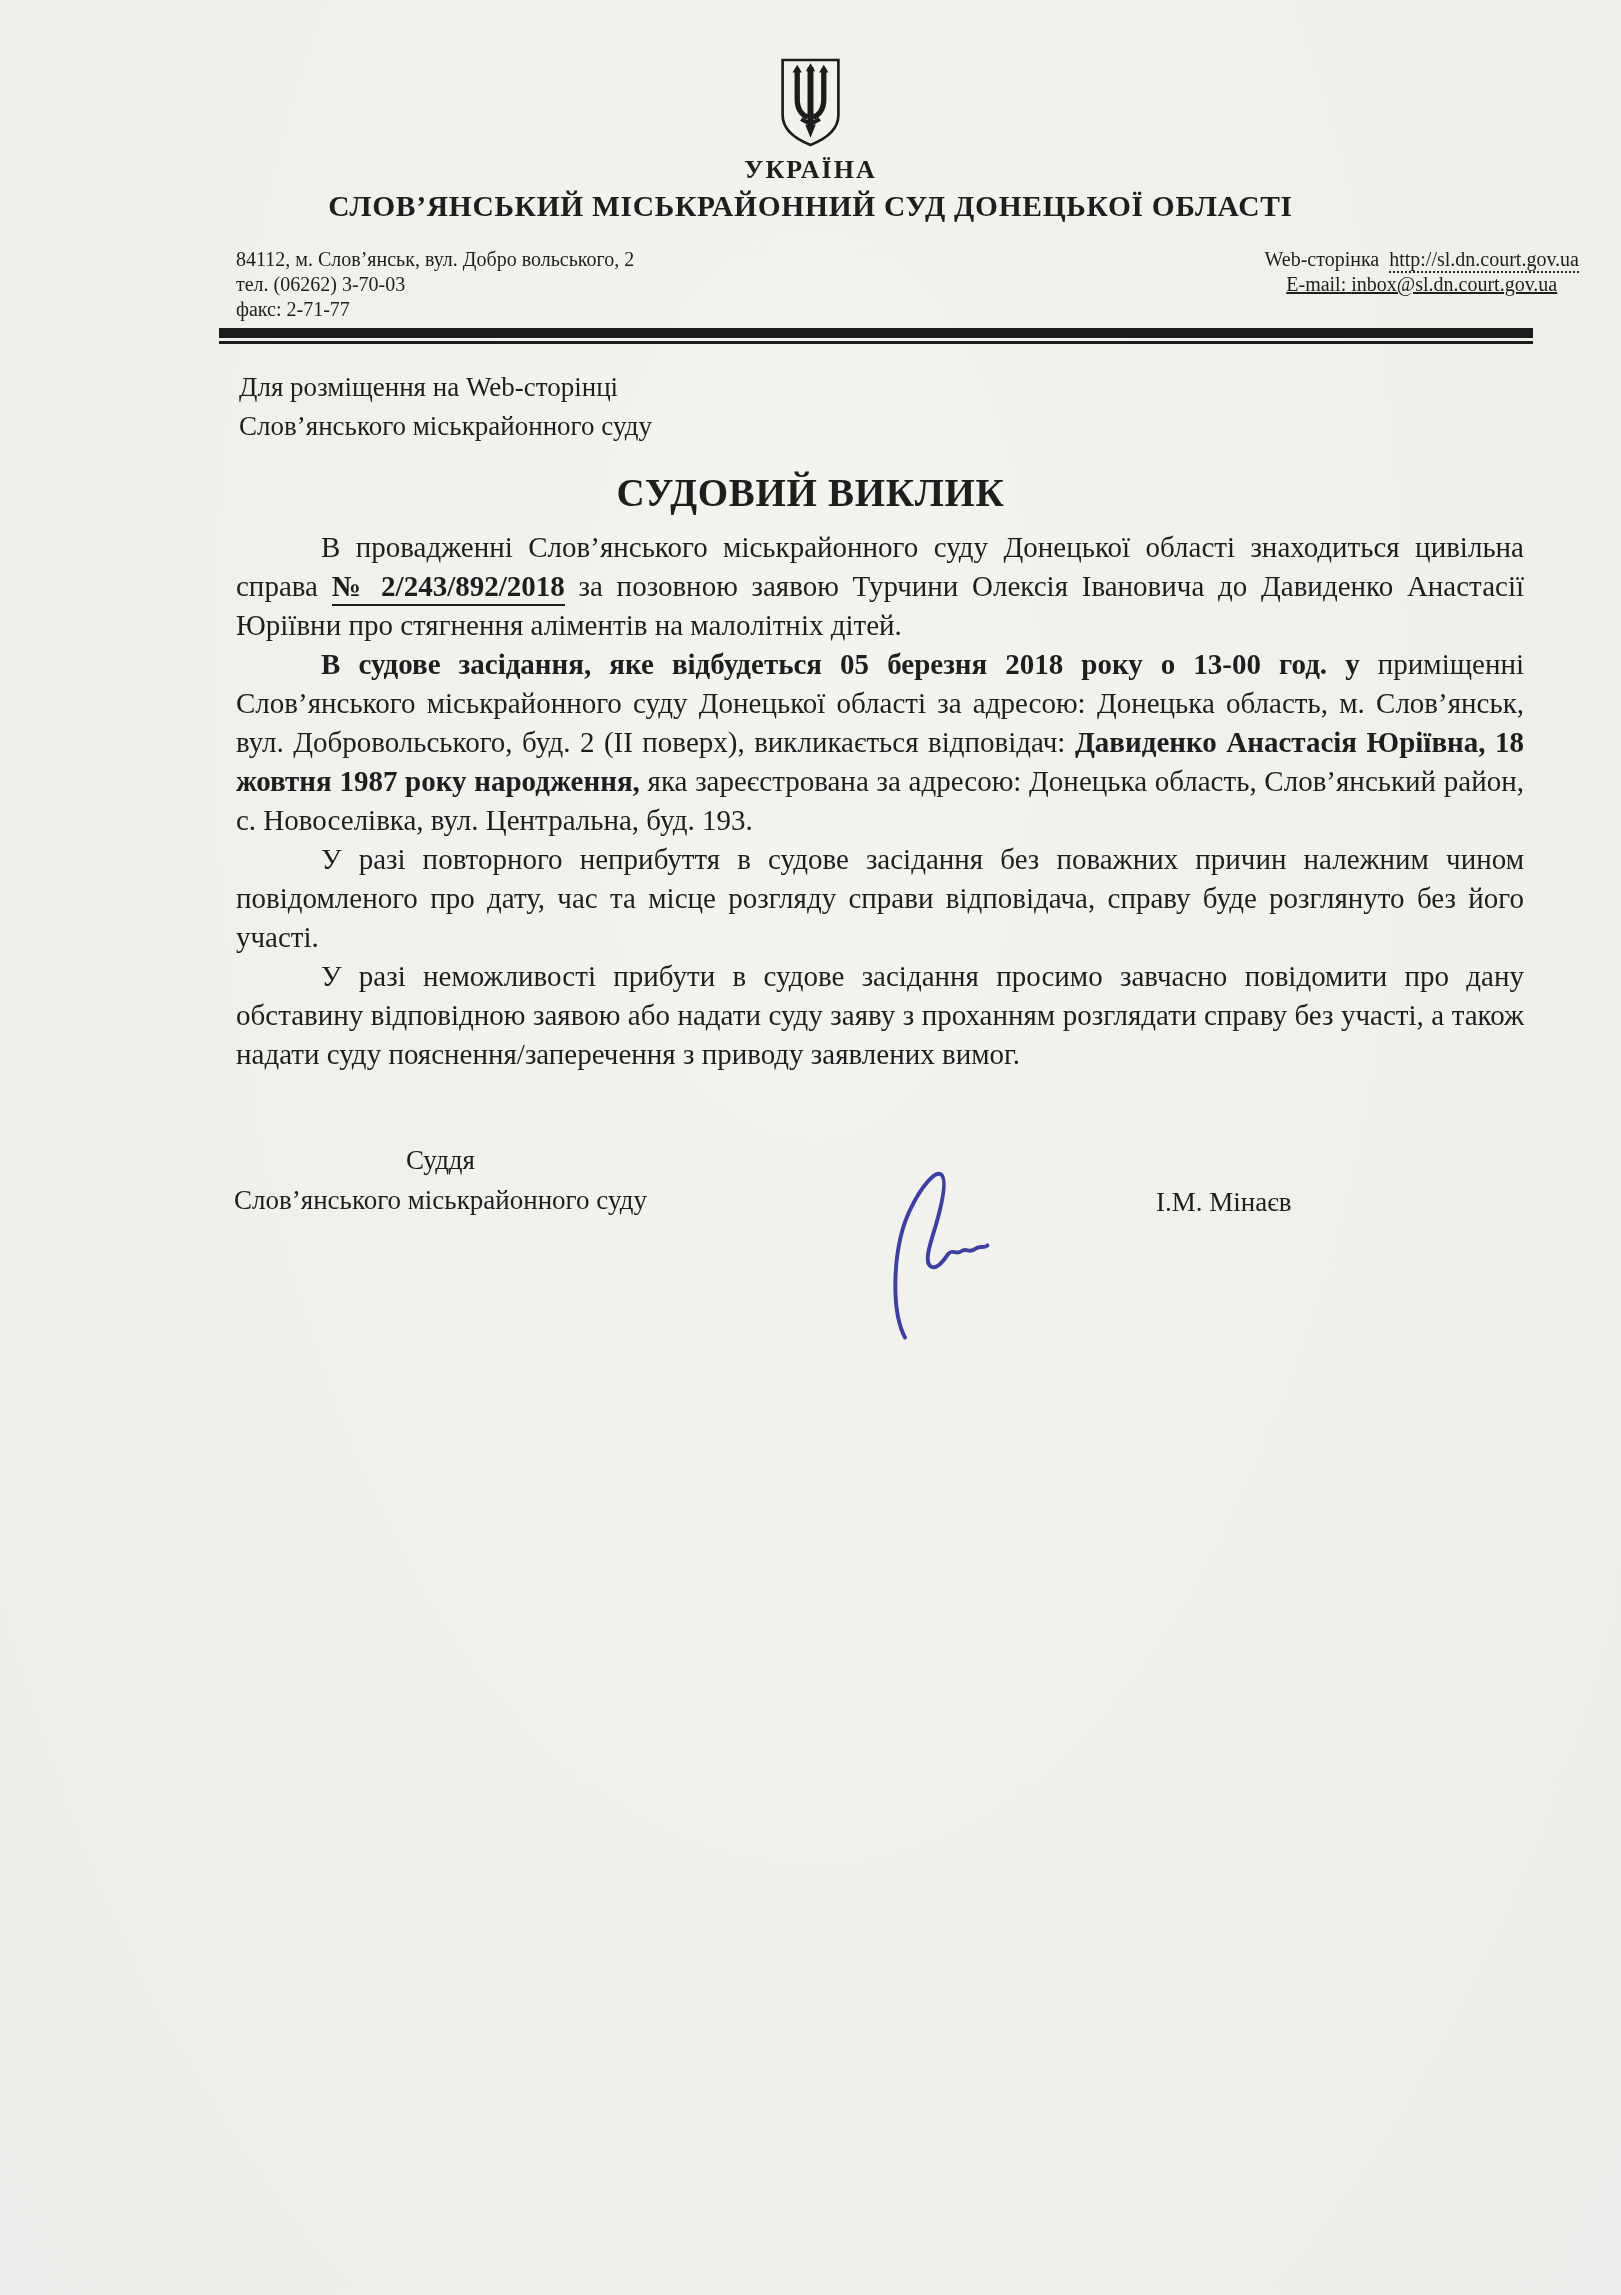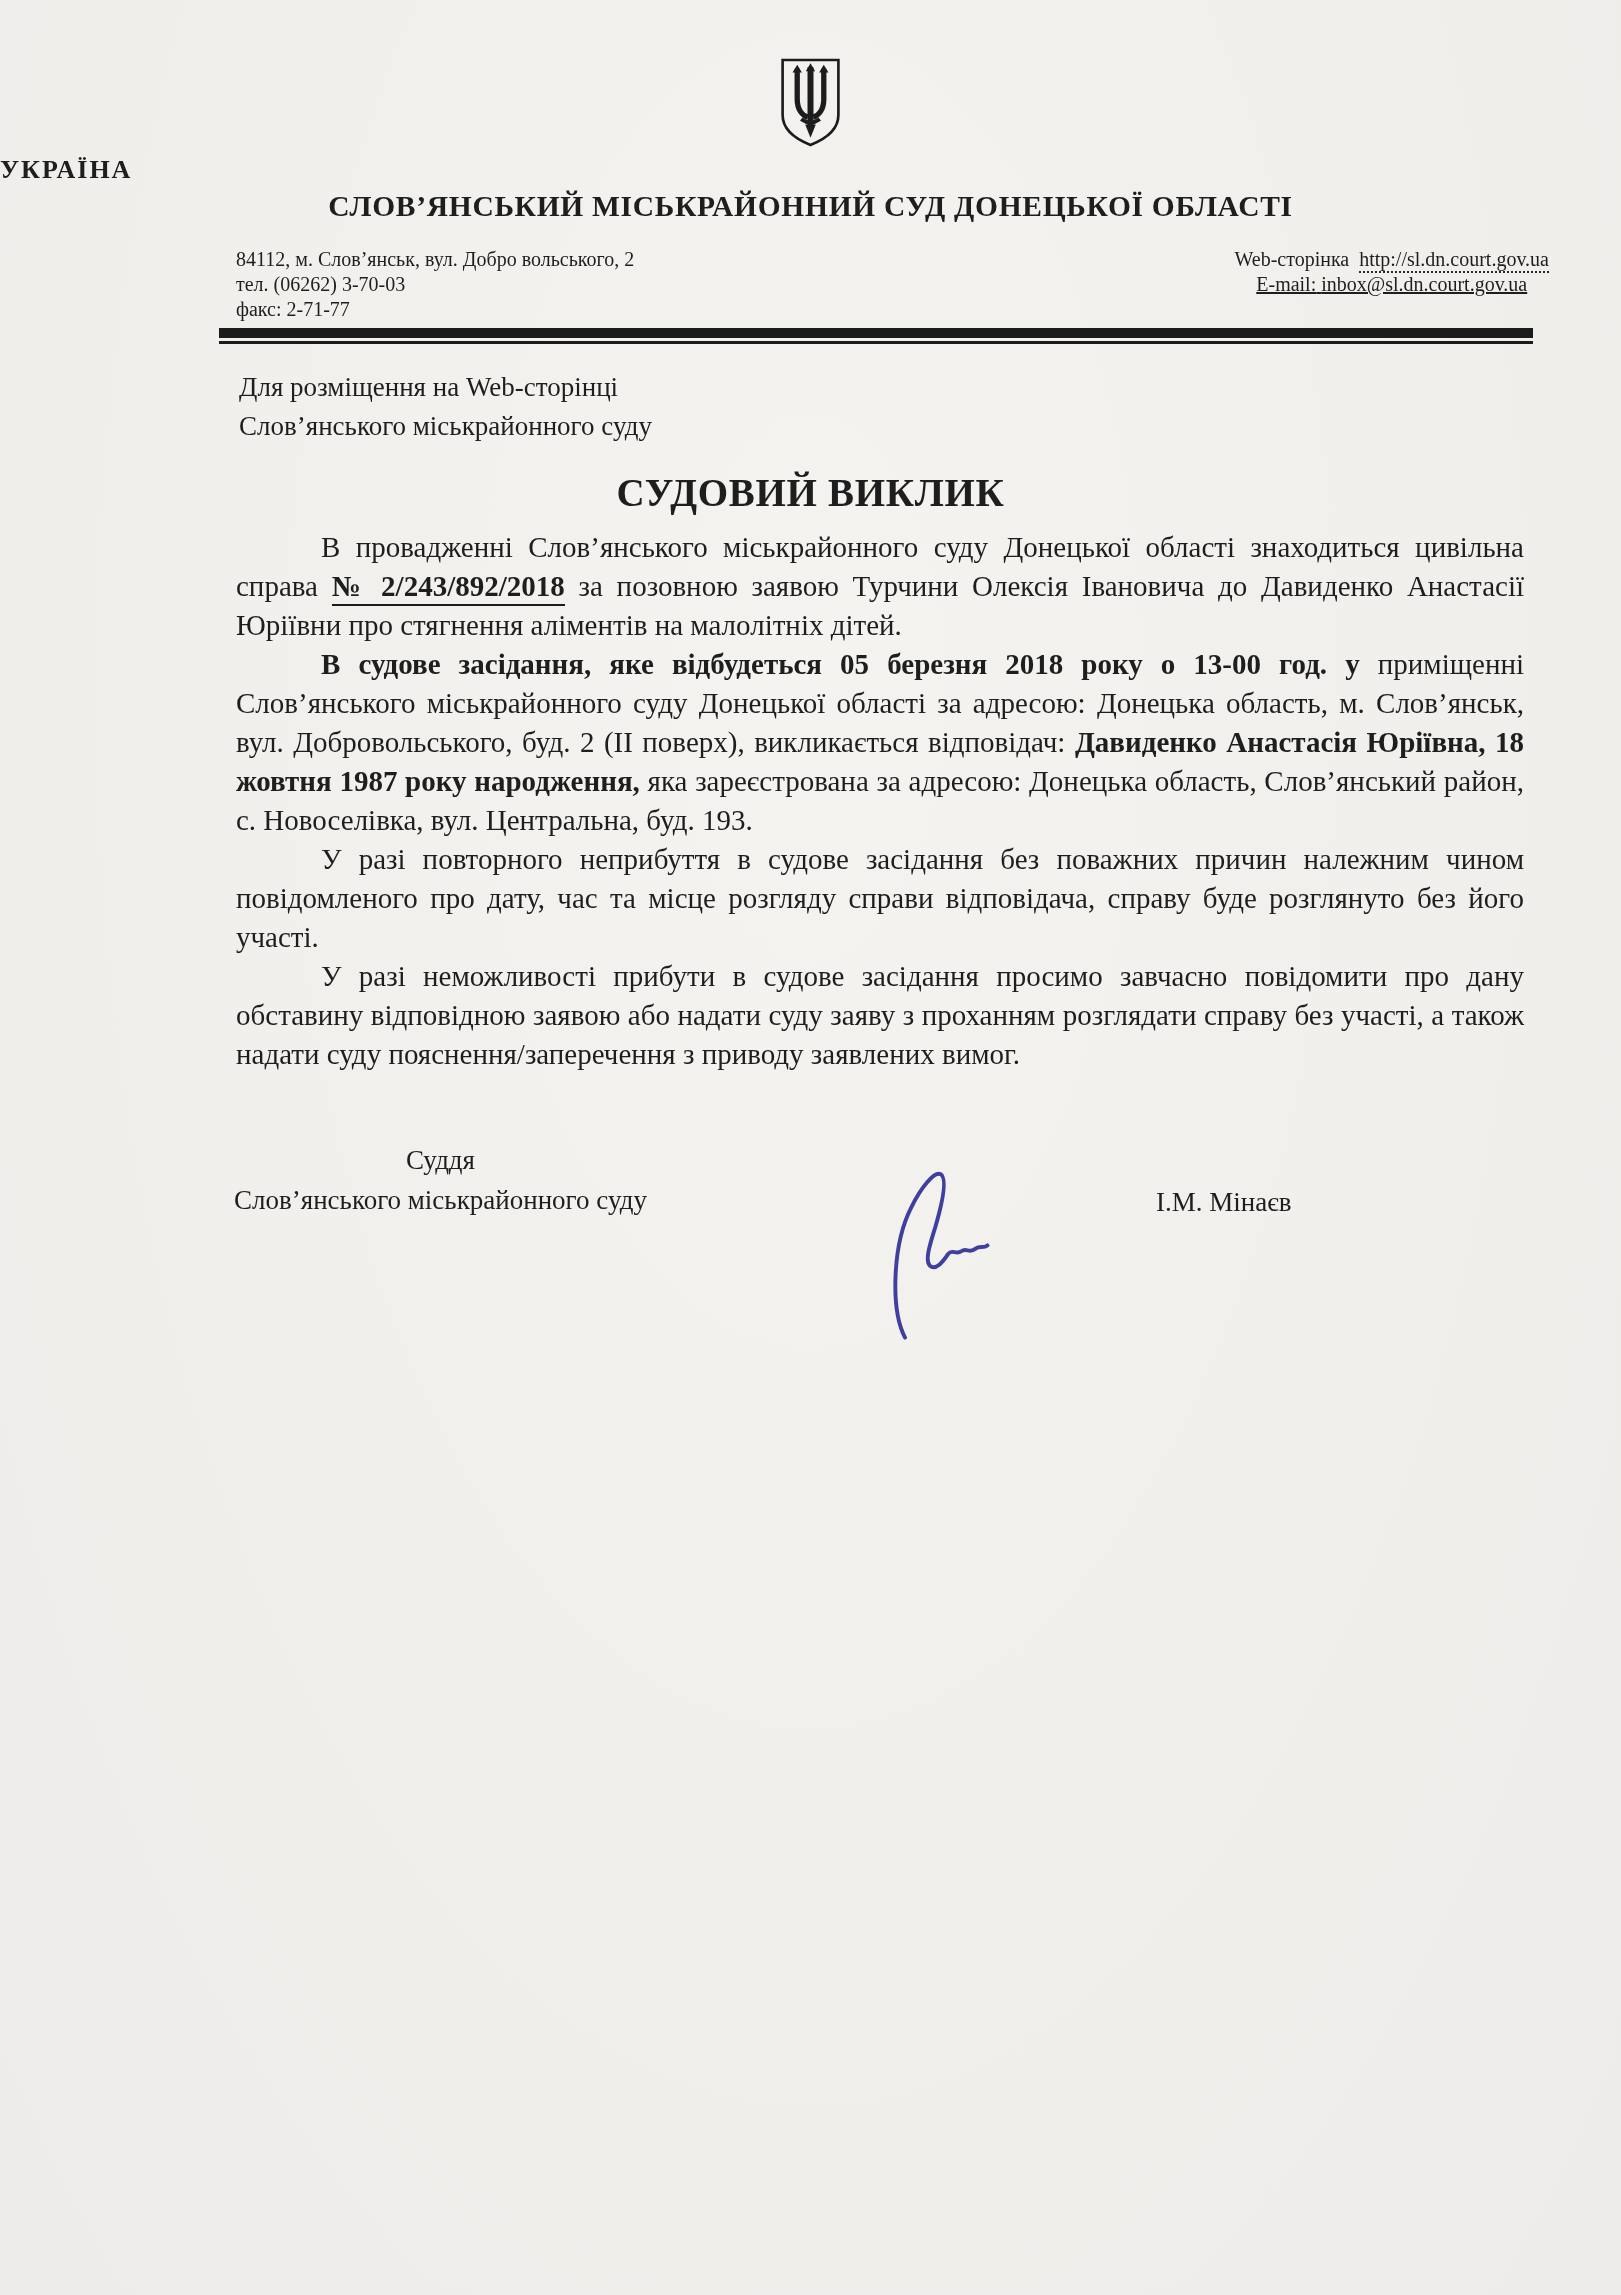--- a/index.html
+++ b/index.html
@@ -19,36 +19,36 @@
 
   
   .arms {
     display: block;
     margin: 58px auto 0 auto;
     width: 67px;
     height: 89px;
   }
   .country {
     margin-top: 7.9px;
-    text-align: left;
+    text-align: center;
     font-weight: bold;
     font-size: 26px;
     line-height: 30px;
     letter-spacing: 2px;
   }
   .court-name {
     margin-top: 3px;
     text-align: center;
     font-weight: bold;
     font-size: 29.5px;
     line-height: 37px;
     letter-spacing: 0.7px;
   }
   .contact-row {
-    margin: 22px 72px 0 236px;
+    margin: 22px 42px 0 236px;
     display: flex;
     justify-content: space-between;
     font-size: 20px;
     line-height: 25px;
   }
   .contact-left { text-align: left; }
   .contact-right { text-align: center; }
   .web-url {
     border-bottom: 2px dotted #2a2a2a;
     padding-bottom: 0.7px;

